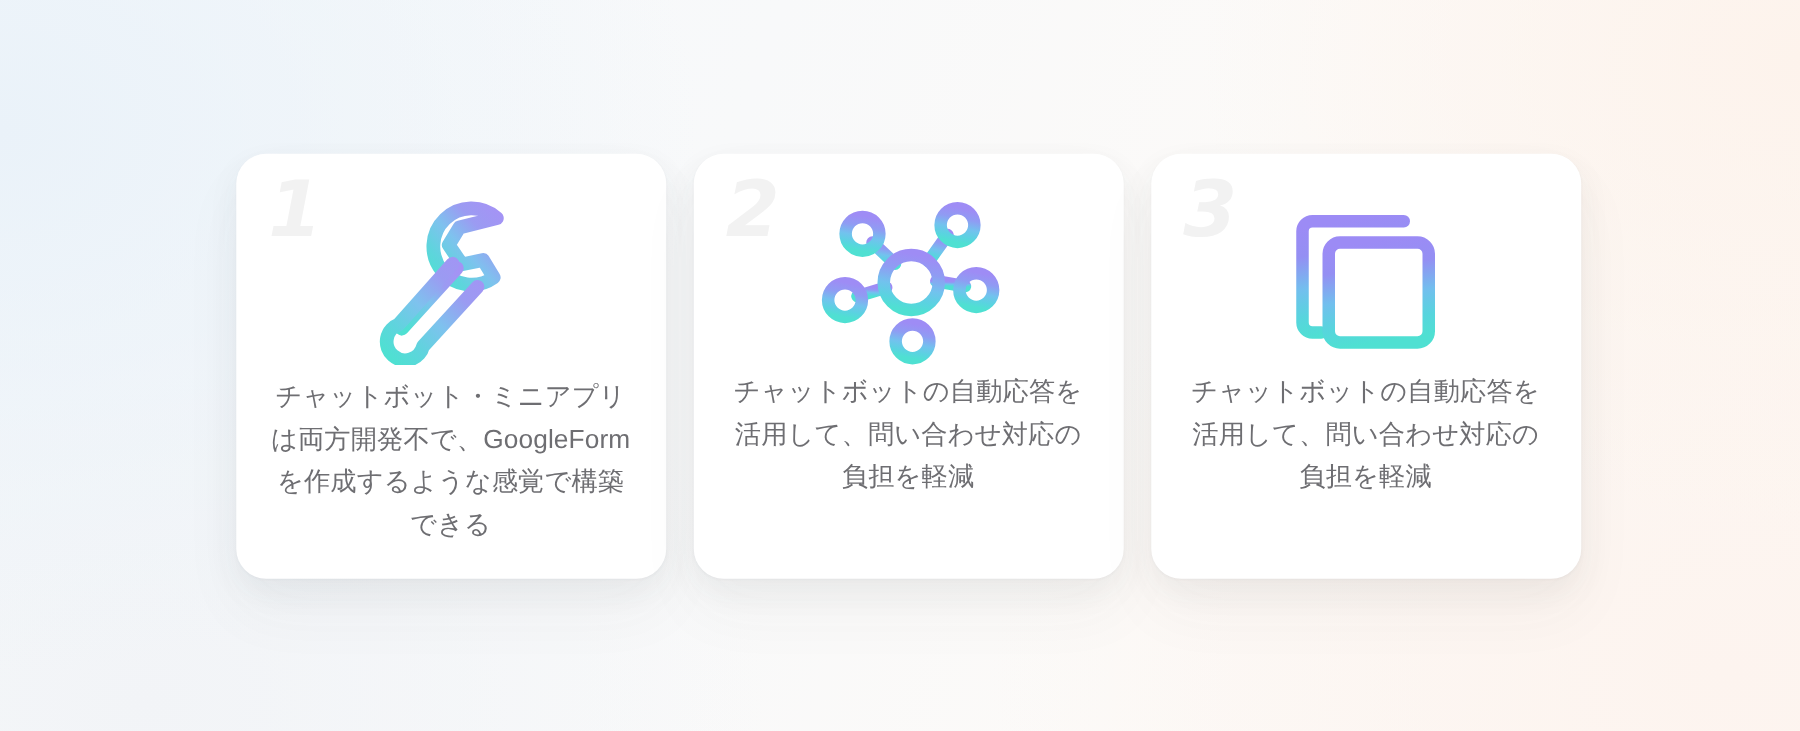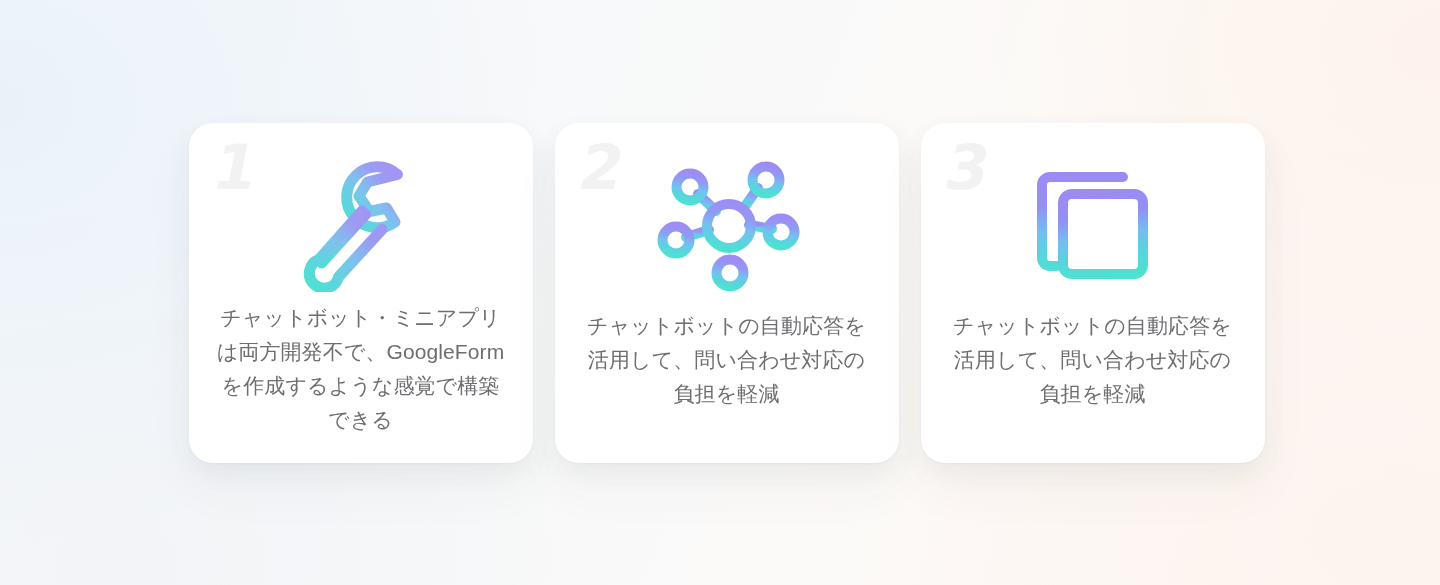--- a/index.html
+++ b/index.html
@@ -96,21 +96,21 @@
     margin-top: 4px;
     text-align: center;
     font-size: 21px;
     line-height: 1.62;
     color: #6e6e72;
     font-weight: 400;
     letter-spacing: 0.005em;
     white-space: pre-line;
   }
   .card-2 .card-text,
-  .card-3 .card-text { margin-top: 12px; }
+  .card-3 .card-text { margin-top: 0; }
 </style>
 </head>
 <body>
 
 <div class="bg-canvas"></div>
 
 <div class="stage">
   <div class="card-row">
 
     <div class="card card-1">

